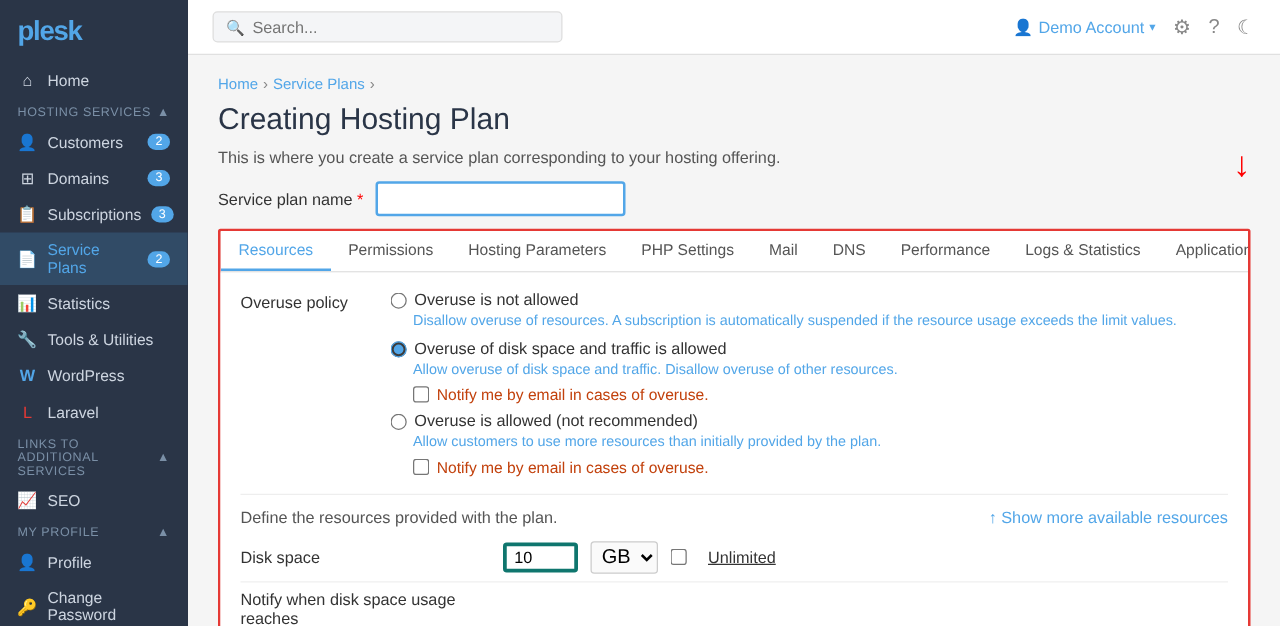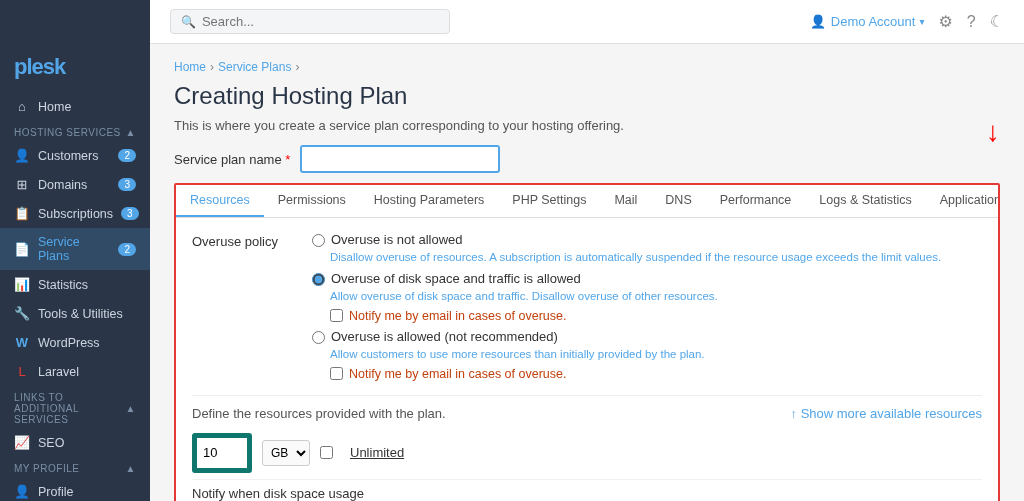--- a/index.html
+++ b/index.html
@@ -1,20 +1,20 @@
 <!DOCTYPE html>
 <html><head>
   <meta charset="utf-8">
   <style>
     * { box-sizing: border-box; margin: 0; padding: 0; }
     body { font-family: -apple-system, BlinkMacSystemFont, 'Segoe UI', sans-serif; font-size: 13px; color: #333; display: flex; height: 501px; overflow: hidden; background: #f5f5f5; }
 
     
     #sidebar { width: 150px; min-width: 150px; background: #2a3547; color: #cdd5e0; display: flex; flex-direction: column; height: 100%; overflow-y: auto; }
-    .sidebar-logo { padding: 12px 14px; display: flex; gap: 8px; margin-top: 42px; }
+    .sidebar-logo { padding: 12px 14px; display: flex; gap: 8px; }
     .sidebar-logo-icon { color: #52a6e8; font-size: 22px; font-weight: bold; letter-spacing: -1px; }
     .sidebar-section-label { font-size: 10px; color: #7a8fa6; text-transform: uppercase; padding: 6px 14px 3px; letter-spacing: 0.5px; display: flex; justify-content: space-between; align-items: center; }
     .sidebar-item { display: flex; align-items: center; gap: 8px; padding: 7px 14px; cursor: pointer; font-size: 12.5px; color: #cdd5e0; transition: background 0.15s; }
     .sidebar-item.active { background: rgba(82,166,232,0.2); color: #52a6e8; }
     .sidebar-item .badge { margin-left: auto; background: #52a6e8; color: #fff; border-radius: 10px; font-size: 10px; padding: 1px 6px; }
     .sidebar-item .icon { font-size: 13px; width: 16px; text-align: center; }
     .collapse-arrow { color: #7a8fa6; font-size: 10px; }
 
     
     #main { flex: 1; display: flex; flex-direction: column; overflow: hidden; }
@@ -62,23 +62,23 @@
     .radio-row input[type=radio] { margin-top: 2px; accent-color: #52a6e8; }
     .radio-label { font-size: 13px; color: #333; }
     .radio-desc { font-size: 11.5px; color: #52a6e8; margin-left: 18px; margin-top: 1px; line-height: 1.3; }
     .checkbox-row { display: flex; align-items: center; gap: 6px; margin-left: 18px; margin-top: 3px; }
     .checkbox-row label { font-size: 12.5px; color: #c2410c; }
     .section-footer { display: flex; justify-content: space-between; align-items: center; padding: 10px 0 6px; border-top: 1px solid #eee; margin-top: 4px; }
     .section-footer-text { font-size: 13px; color: #555; }
     .show-more { color: #52a6e8; font-size: 13px; cursor: pointer; }
     .form-row { display: flex; align-items: center; gap: 10px; padding: 6px 0; border-bottom: 1px solid #f0f0f0; }
     .form-row-label { font-size: 13px; color: #333; width: 200px; min-width: 200px; }
-    .form-control { border: 5px solid #0f766e; border-radius: 3px; height: 40px; padding: 0 6px; font-size: 13px; outline: none; }
+    .form-control { border: 3px solid #0f766e; border-radius: 3px; height: 24px; padding: 0 6px; font-size: 13px; outline: none; }
     .form-control-sm { width: 60px; }
-    .form-select { border: 1px solid #ccc; border-radius: 3px; height: 26px; padding: 0 4px; font-size: 12px; background: #fafafa; }
+    .form-select { border: 1px solid #ccc; border-radius: 3px; height: 26px; padding: 0 4px; font-size: 16px; background: #fafafa; }
     .unlimited-cb { display: flex; align-items: center; gap: 17px; font-size: 13px; color: #333; text-decoration: underline; }
     .unlimited-cb input { accent-color: #52a6e8; }
   </style>
 </head>
 <body>
 
 <nav id="sidebar">
   <div class="sidebar-logo">
     <span class="sidebar-logo-icon">plesk</span>
   </div>
@@ -253,20 +253,21 @@
             </div>
           </div>
         </div>
 
         <div class="section-footer">
           <span class="section-footer-text">Define the resources provided with the plan.</span>
           <span class="show-more">↑ Show more available resources</span>
         </div>
 
         <div class="form-row">
+          <span class="form-row-label">Disk space</span>
           <input type="text" class="form-control form-control-sm" value="10" style="">
           <select class="form-select">
             <option>GB</option>
             <option>MB</option>
           </select>
           <label class="unlimited-cb">
             <input type="checkbox" style="">
             <span>Unlimited</span>
           </label>
         </div>

